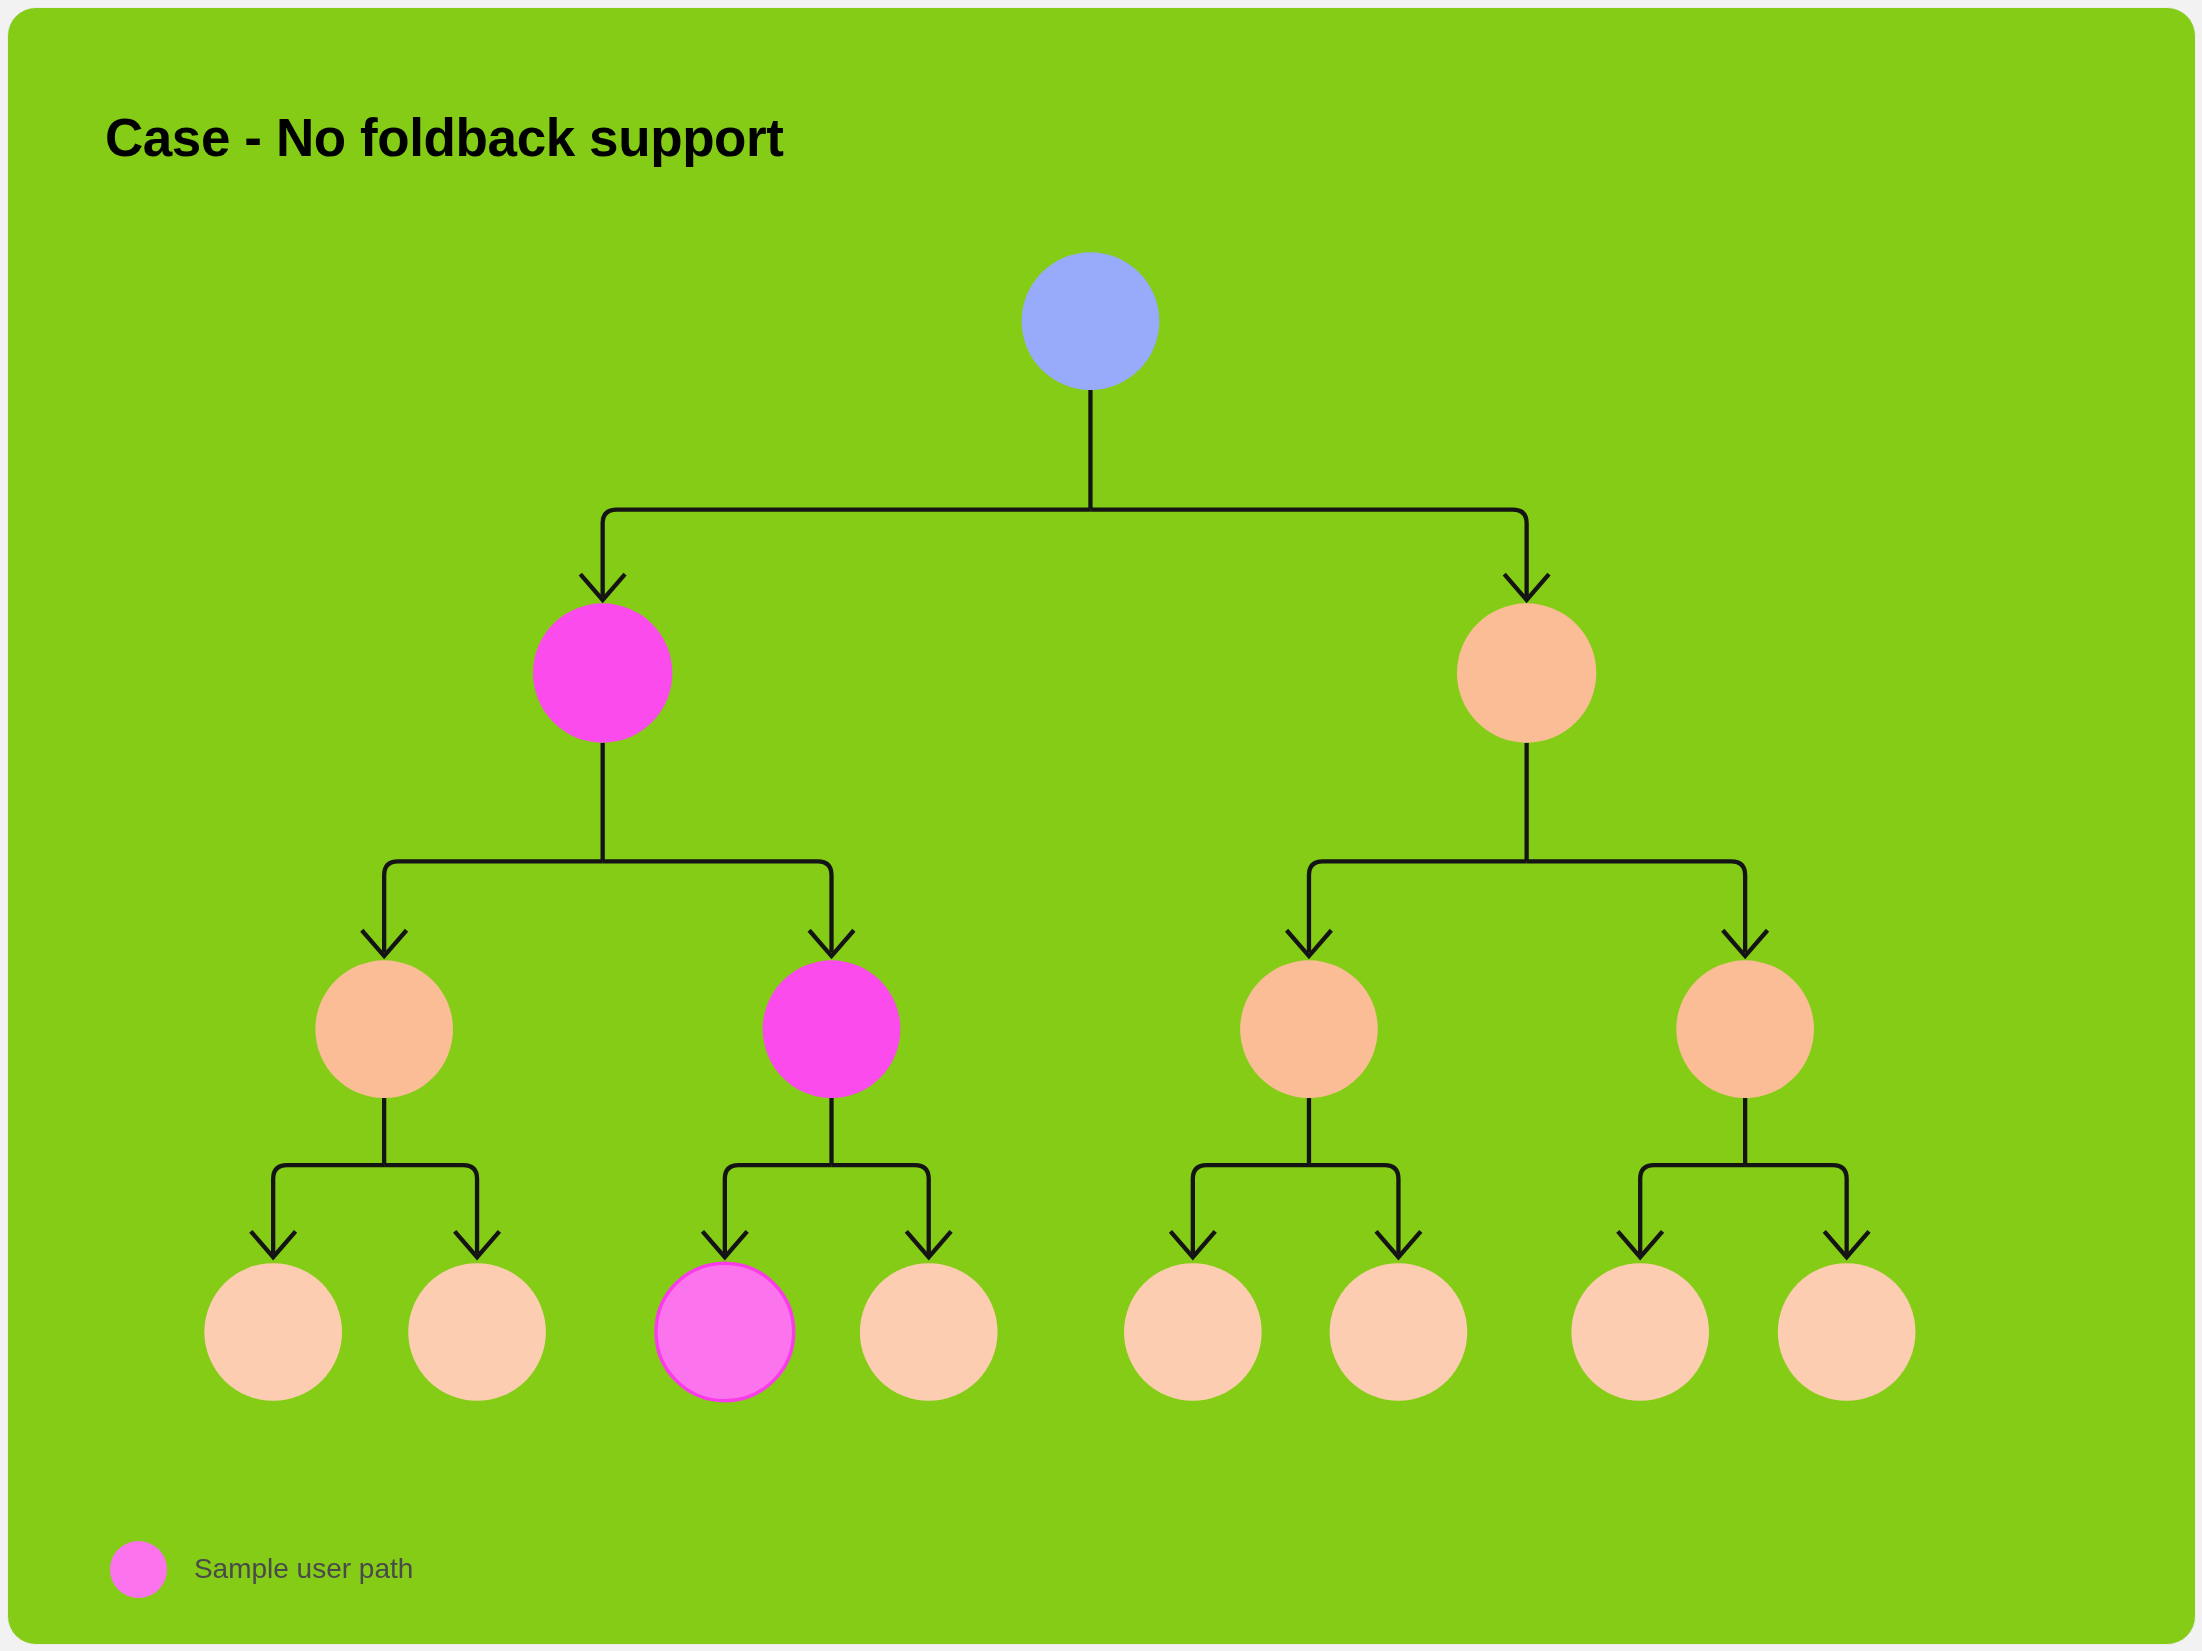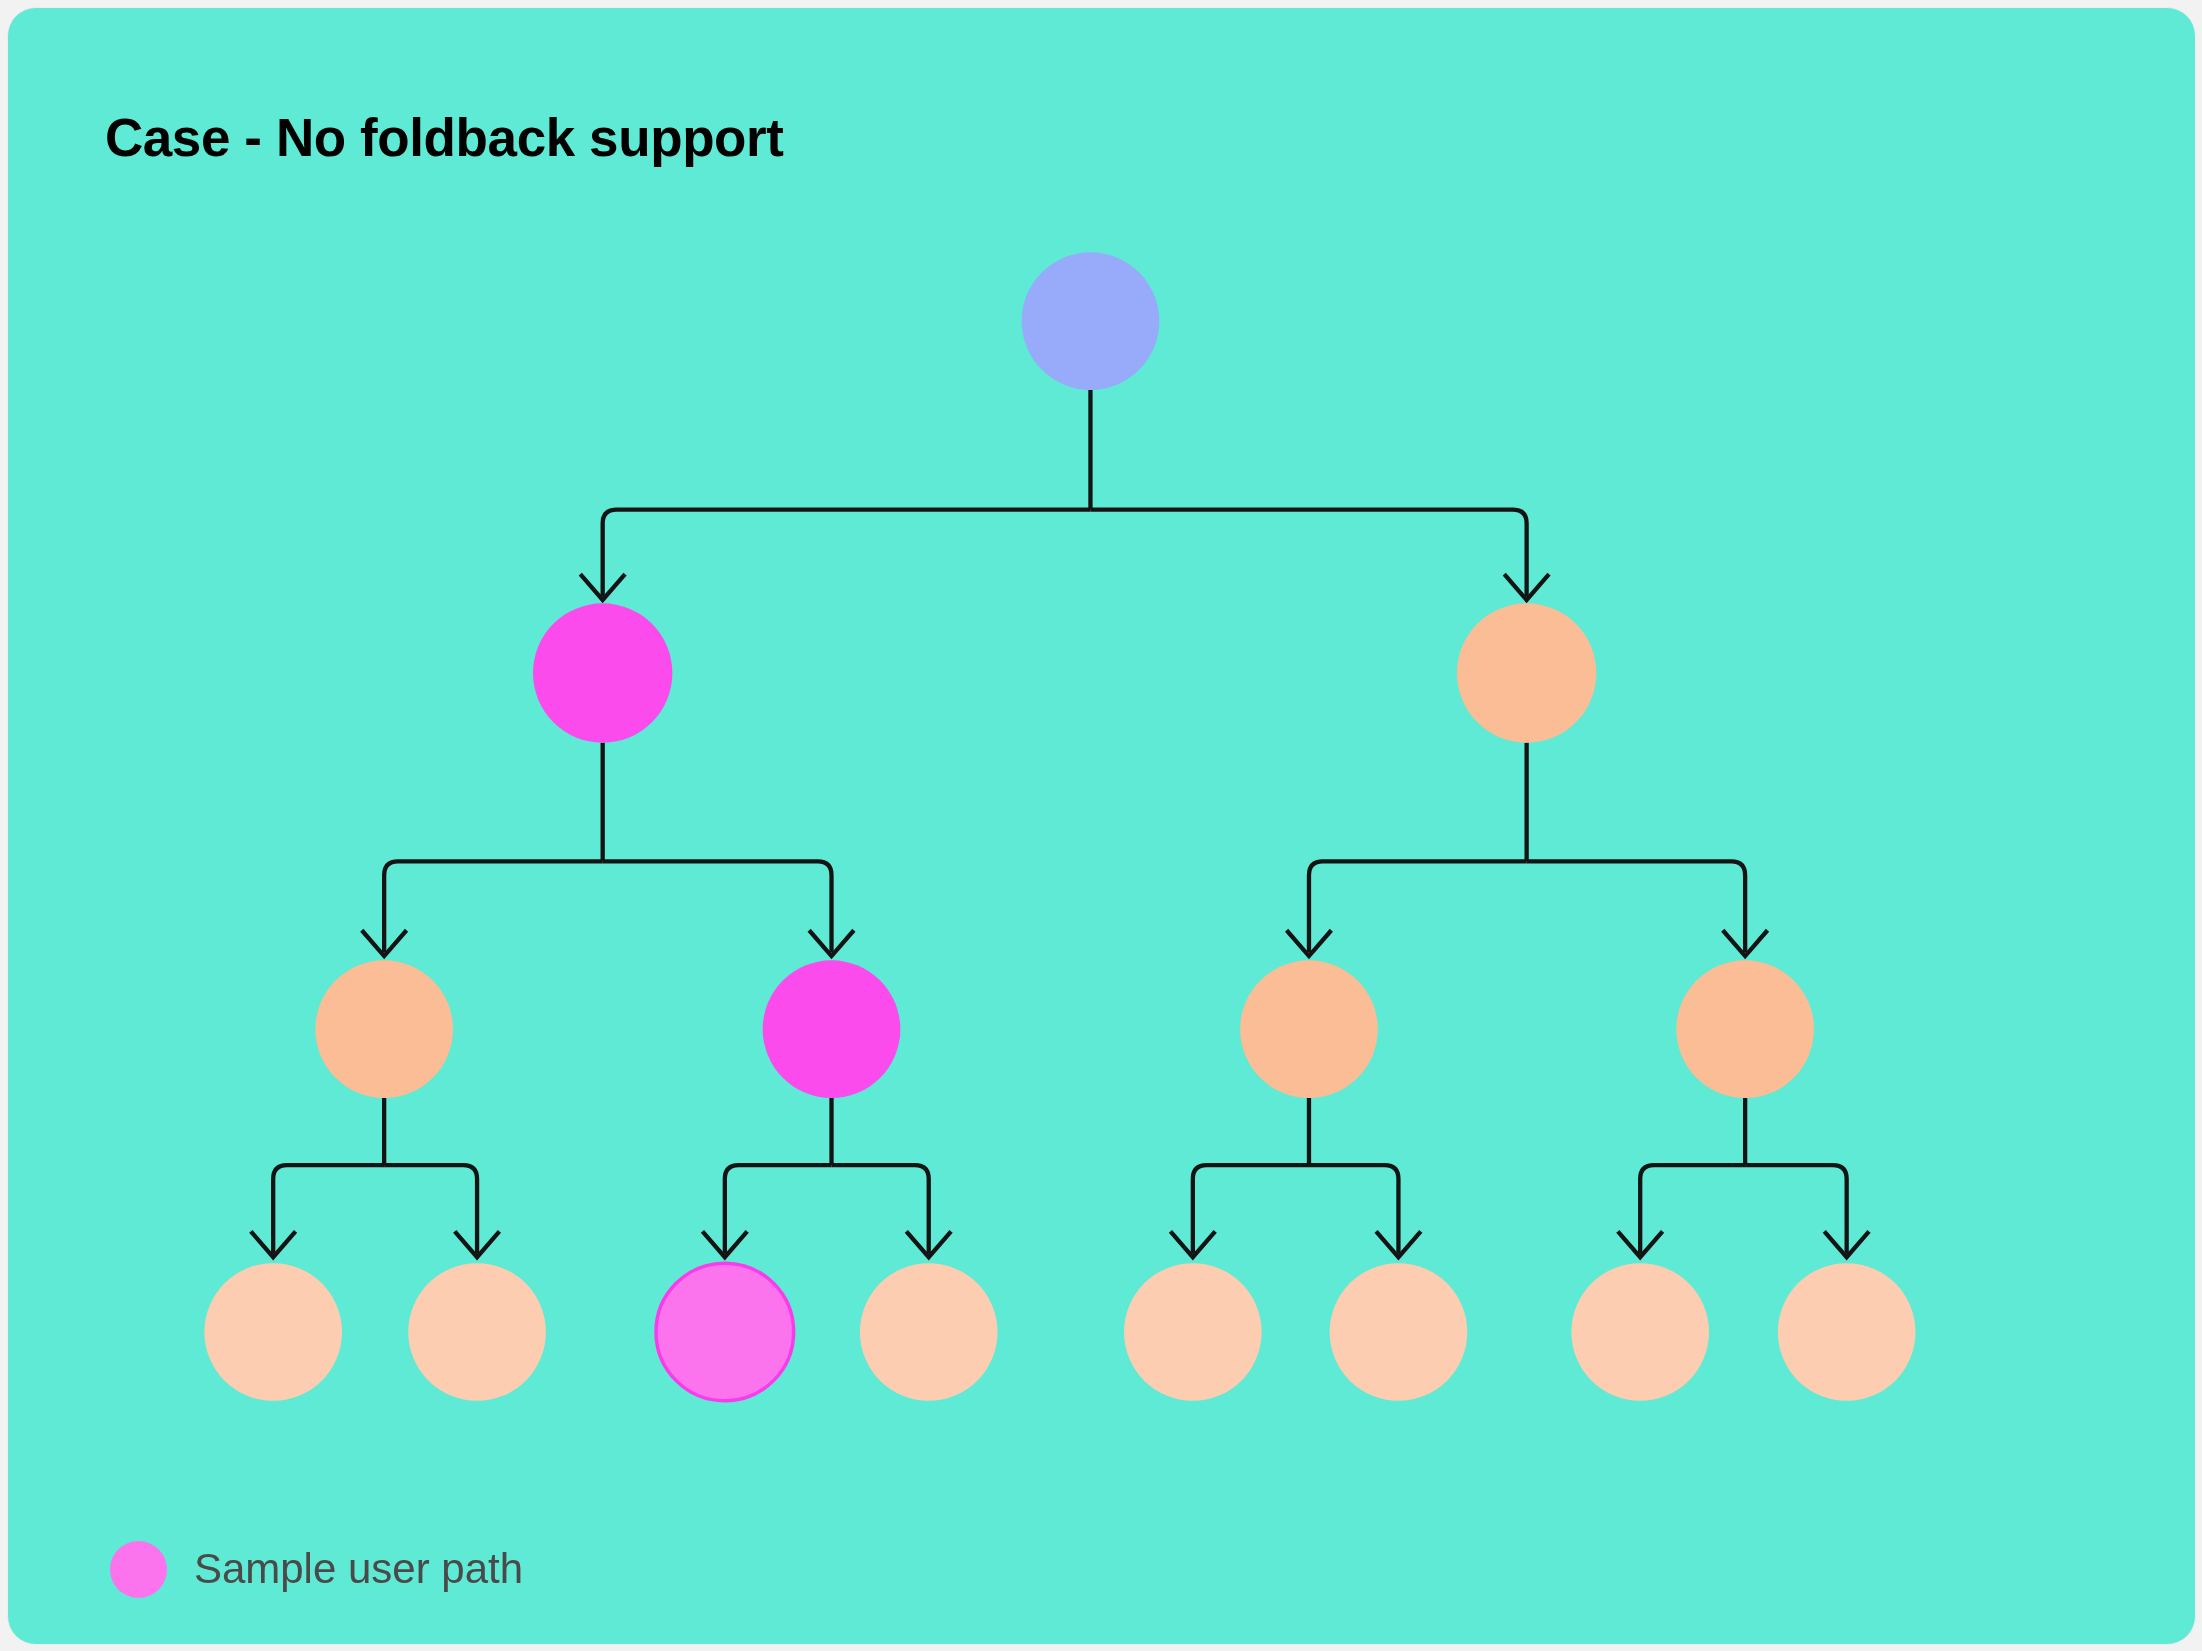--- a/index.html
+++ b/index.html
@@ -12,21 +12,21 @@
     height: 1652px;
     font-family: "Liberation Sans", sans-serif;
     overflow: hidden;
   }
   #card {
     position: absolute;
     left: 6.9px;
     top: 6.9px;
     width: 2189px;
     height: 1638px;
-    background: #5eead4;
+    background: #84cc16;
     border-radius: 29px;
     border: 0.9px solid #EDEDED;
     box-sizing: border-box;
     overflow: hidden;
   }
   #title {
     position: absolute;
     left: 97px;
     top: 99px;
     font-size: 53px;
@@ -51,21 +51,21 @@
     gap: 27px;
   }
   #legend-swatch {
     width: 57px;
     height: 57px;
     border-radius: 50%;
     background: #FB74EE;
     flex: 0 0 auto;
   }
   #legend-label {
-    font-size: 42px;
+    font-size: 28px;
     color: #4A4A4A;
     white-space: nowrap;
   }
 </style>
 </head>
 <body>
 
 <div id="card">
 
   <div id="title">Case - No foldback support</div>

